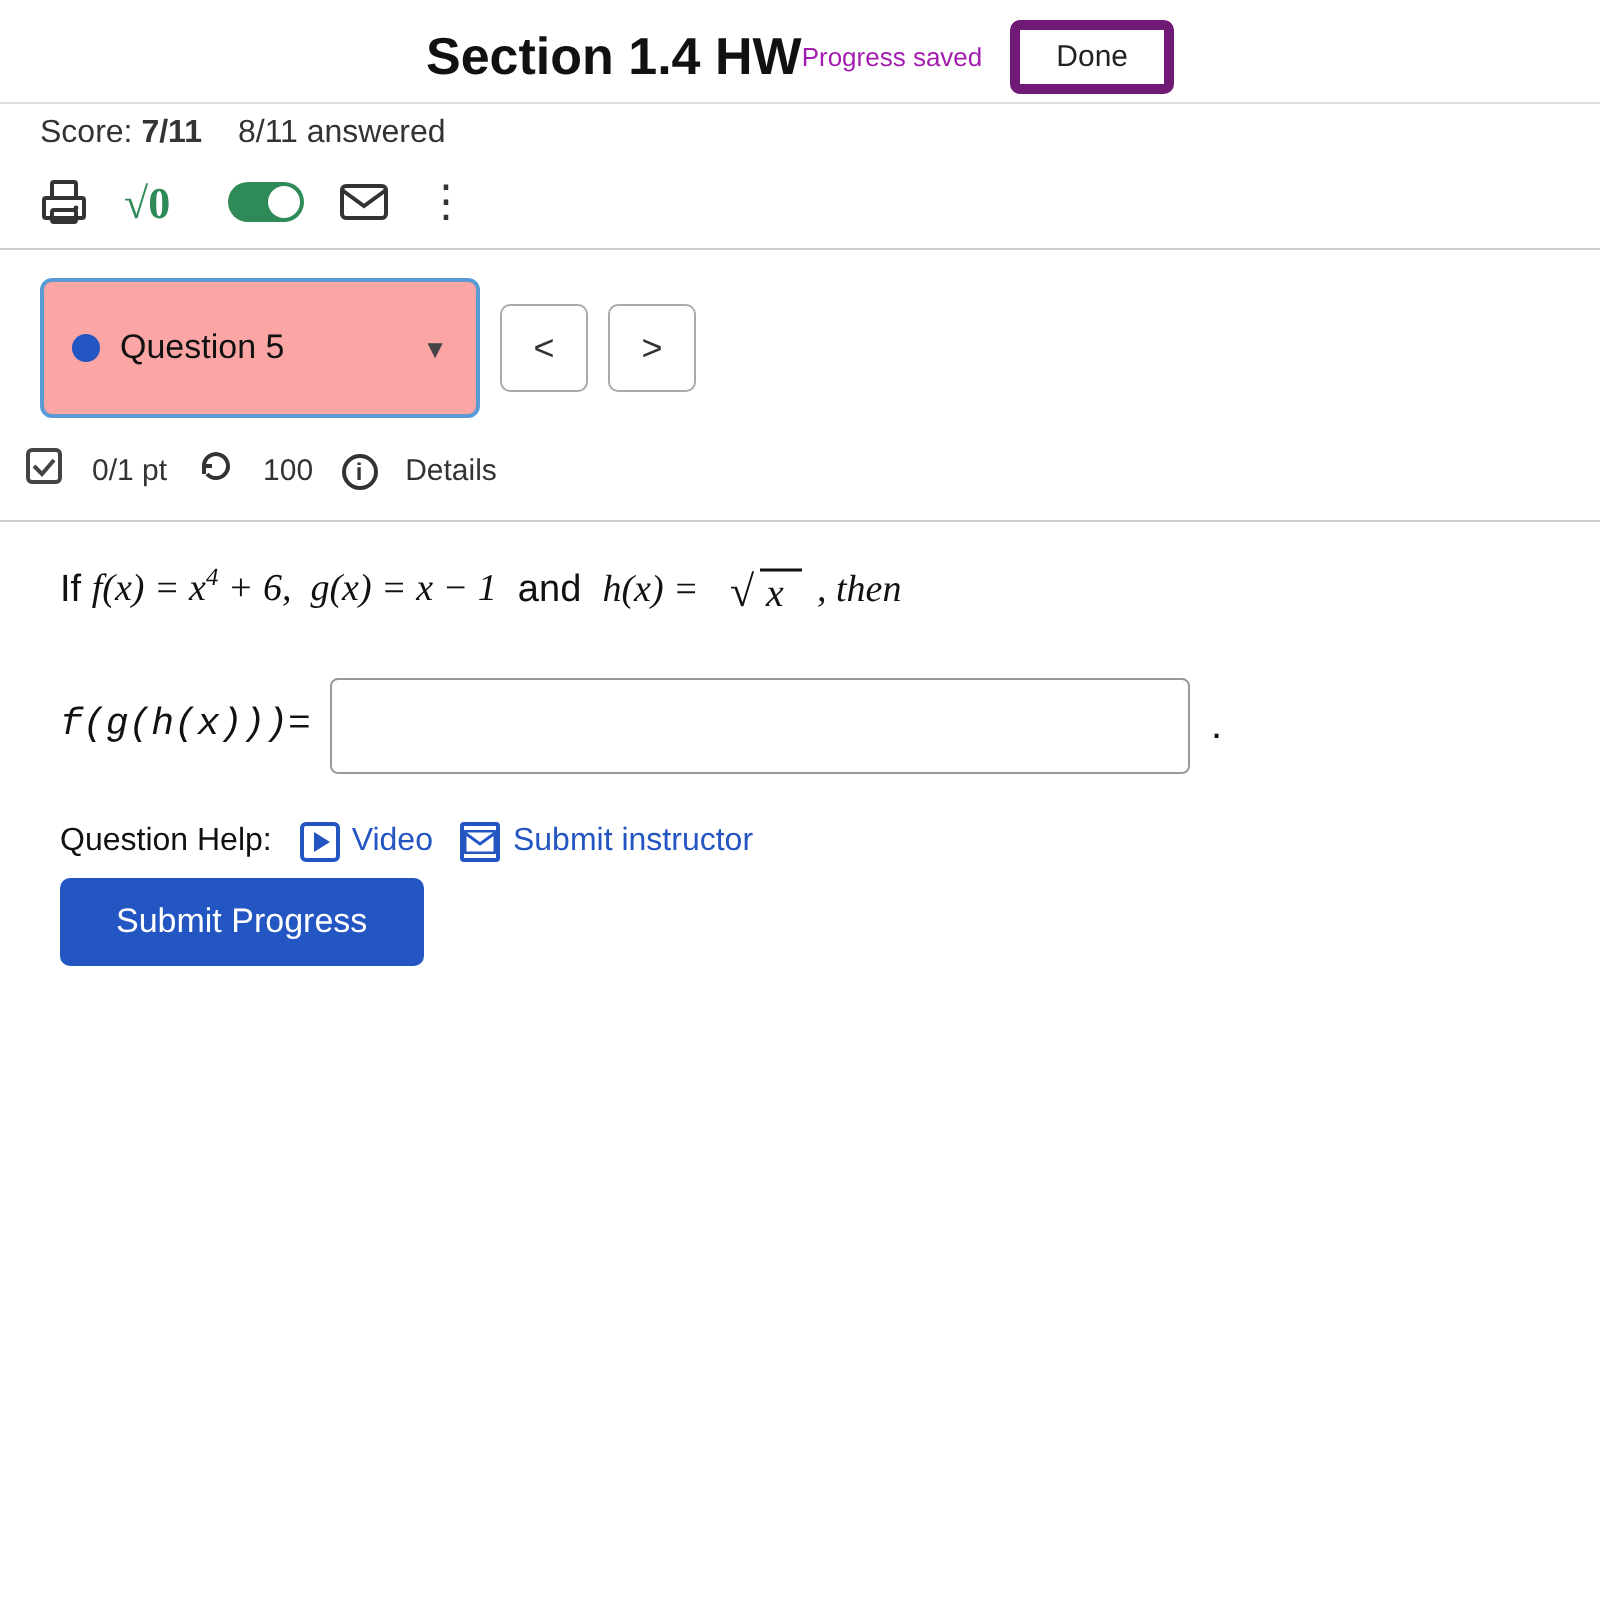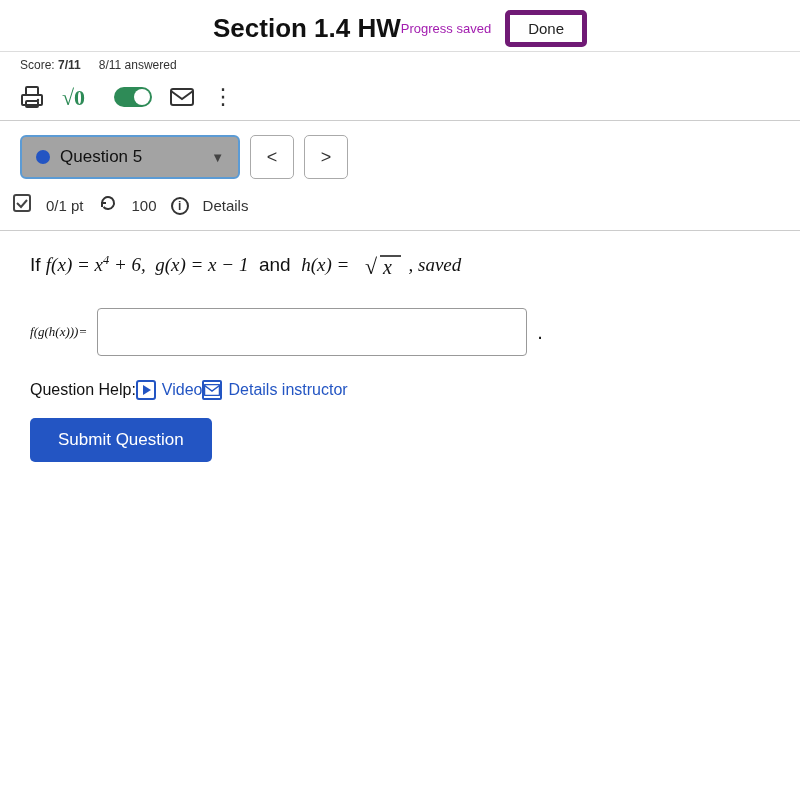--- a/index.html
+++ b/index.html
@@ -44,21 +44,21 @@
       cursor: pointer;
       color: #222;
     }
 
     
     .score-row {
       display: flex;
       align-items: center;
       gap: 18px;
       padding: 6px 8px 4px 20px;
-      font-size: 12px;
+      font-size: 16px;
       color: #333;
     }
 
     
     .toolbar-row {
       display: flex;
       align-items: center;
       gap: 18px;
       padding: 8px 20px 10px 20px;
     }
@@ -113,22 +113,22 @@
       align-items: center;
       gap: 10px;
       padding: 0 20px 14px 20px;
     }
     .question-dropdown {
       display: flex;
       align-items: center;
       gap: 10px;
       border: 2px solid #5b9bd5;
       border-radius: 6px;
-      padding: 10px 14px;
-      background: #a3a3a3;
+      padding: 23px 14px;
+      background: #fca5a5;
       cursor: pointer;
       min-width: 220px;
       font-size: 16px;
     }
     .q-dot {
       width: 14px;
       height: 14px;
       border-radius: 50%;
       background: #2355c3;
       flex-shrink: 0;
@@ -227,25 +227,25 @@
     }
     .period {
       font-size: 20px;
       color: #111;
     }
 
     
     .help-row {
       display: flex;
       align-items: center;
-      gap: 0;
+      gap: 14px;
       padding: 0 30px;
       font-size: 16px;
       color: #333;
-      margin-bottom: 18px;
+      margin-bottom: 8px;
     }
     .help-label {
       color: #111;
       font-size: 16px;
     }
     .help-video {
       display: flex;
       align-items: center;
       gap: 6px;
       color: #2355c3;
@@ -403,25 +403,25 @@
     <span class="math">f(x) = x<sup>4</sup> + 6, &nbsp;g(x) = x − 1</span>
     &nbsp;and&nbsp;
     <span class="math">h(x) =</span>
     &nbsp;
     
     <svg width="38" height="28" viewBox="0 0 38 28" style="vertical-align:middle;display:inline-block;">
       <text x="0" y="22" font-family="Times New Roman" font-size="22" fill="#111" font-style="normal">√</text>
       <text x="18" y="22" font-family="Times New Roman" font-size="20" fill="#111" font-style="italic">x</text>
       <line x1="15" y1="4" x2="36" y2="4" stroke="#111" stroke-width="1.5"></line>
     </svg>
-    <span class="math">, saved</span>
+    <span class="math">, then</span>
   </div>
 
   <div class="answer-row">
-    <span class="math" style="font-size:13px;">
+    <span class="math" style="font-size:19px;font-family:Liberation Mono, monospace;">
       <i>f</i>(<i>g</i>(<i>h</i>(<i>x</i>)))=
     </span>
     <input class="answer-input" type="text" placeholder="" style="">
     <span class="period">.</span>
   </div>
 </div>
 
 
 <div class="help-row">
   <span class="help-label">Question Help:</span>
@@ -431,21 +431,21 @@
     </span>
     <span>Video</span>
   </span>
   <span class="help-msg">
     <span class="msg-icon">
       <svg width="16" height="12" viewBox="0 0 16 12" fill="none">
         <rect x="0.5" y="0.5" width="15" height="11" rx="1" stroke="#2355c3" stroke-width="1.5"></rect>
         <path d="M0.5 1.5l7.5 5.5 7.5-5.5" stroke="#2355c3" stroke-width="1.5"></path>
       </svg>
     </span>
-    <span>Details instructor</span>
-  </span>
-</div>
-
-
-<button class="submit-btn">Submit Question</button>
+    <span>Submit instructor</span>
+  </span>
+</div>
+
+
+<button class="submit-btn">Submit Progress</button>
 
 
 
 
 </body></html>

